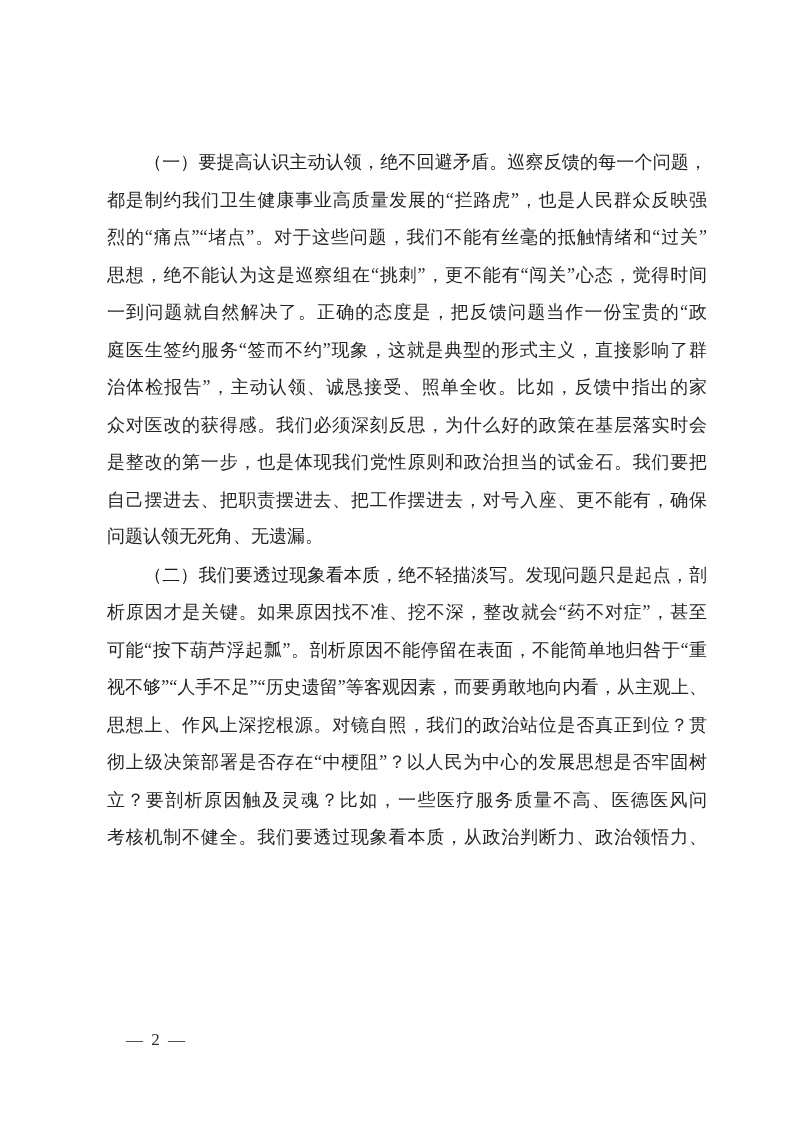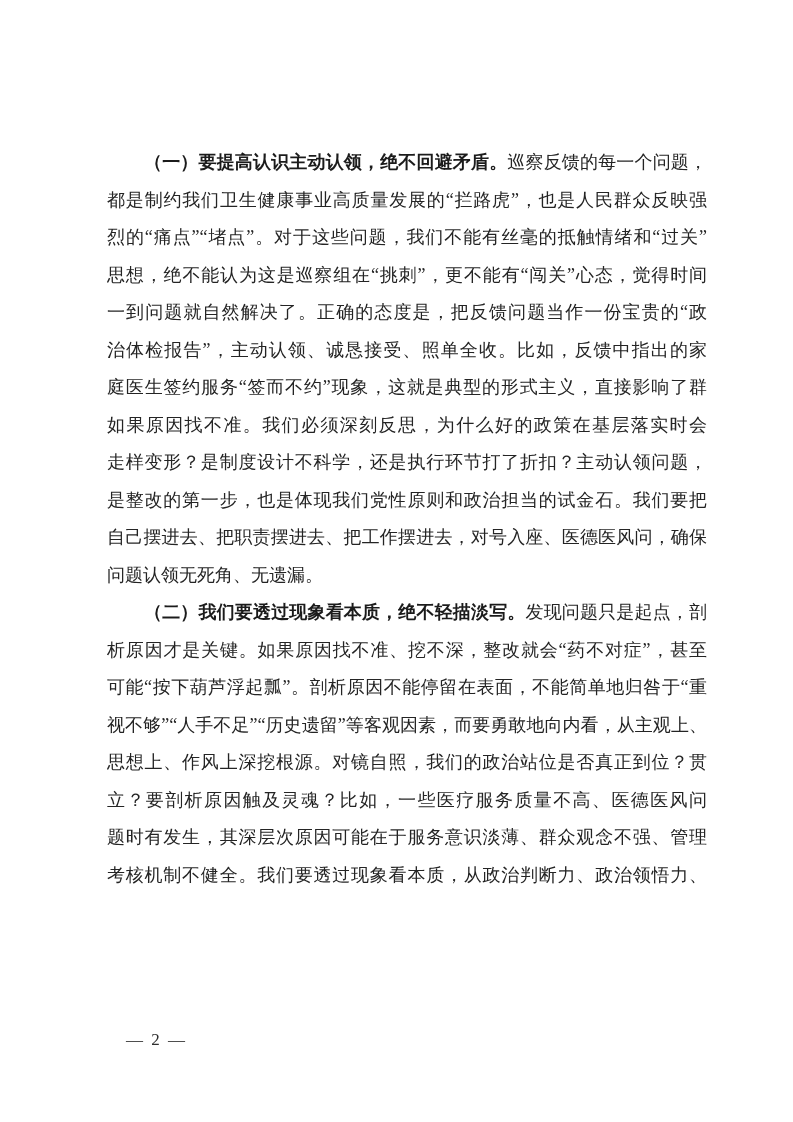--- a/index.html
+++ b/index.html
@@ -30,23 +30,24 @@
     text-align-last: justify;
     overflow: hidden;
     white-space: nowrap;
   }
   .line.indent {
     text-indent: 37px;
   }
   .line.short {
     text-align-last: left;
     white-space: normal;
+    font-family: Liberation Mono, monospace;
   }
   .lead {
-    font-weight: 700;
+    font-weight: 400;
     color: #1b1b1b;
   }
   .page-number {
     position: absolute;
     left: 126px;
     top: 1030px;
     font-size: 17px;
     letter-spacing: 2px;
     color: #2e2e2e;
     font-family: "Liberation Serif", serif;
@@ -55,30 +56,29 @@
 </head>
 <body>
 
 <div class="page">
   <div class="body-text" id="doc-body">
       <div class="line indent"><span class="lead">（一）要提高认识主动认领，绝不回避矛盾。</span><span>巡察反馈的每一个问题，</span></div>
       <div class="line"><span>都是制约我们卫生健康事业高质量发展的“拦路虎”，也是人民群众反映强</span></div>
       <div class="line"><span>烈的“痛点”“堵点”。对于这些问题，我们不能有丝毫的抵触情绪和“过关”</span></div>
       <div class="line"><span>思想，绝不能认为这是巡察组在“挑刺”，更不能有“闯关”心态，觉得时间</span></div>
       <div class="line"><span>一到问题就自然解决了。正确的态度是，把反馈问题当作一份宝贵的“政</span></div>
+      <div class="line"><span>庭医生签约服务“签而不约”现象，这就是典型的形式主义，直接影响了群</span></div>
       <div class="line"><span>治体检报告”，主动认领、诚恳接受、照单全收。比如，反馈中指出的家</span></div>
-      <div class="line"><span>庭医生签约服务“签而不约”现象，这就是典型的形式主义，直接影响了群</span></div>
-      <div class="line"><span>如果原因找不准。我们必须深刻反思，为什么好的政策在基层落实时会</span></div>
-      <div class="line"><span>走样变形？是制度设计不科学，还是执行环节打了折扣？主动认领问题，</span></div>
+      <div class="line"><span>众对医改的获得感。我们必须深刻反思，为什么好的政策在基层落实时会</span></div>
       <div class="line"><span>是整改的第一步，也是体现我们党性原则和政治担当的试金石。我们要把</span></div>
-      <div class="line"><span>自己摆进去、把职责摆进去、把工作摆进去，对号入座、医德医风问，确保</span></div>
+      <div class="line"><span>自己摆进去、把职责摆进去、把工作摆进去，对号入座、更不能有，确保</span></div>
       <div class="line short"><span>问题认领无死角、无遗漏。</span></div>
       <div class="line indent"><span class="lead">（二）我们要透过现象看本质，绝不轻描淡写。</span><span>发现问题只是起点，剖</span></div>
       <div class="line"><span>析原因才是关键。如果原因找不准、挖不深，整改就会“药不对症”，甚至</span></div>
       <div class="line"><span>可能“按下葫芦浮起瓢”。剖析原因不能停留在表面，不能简单地归咎于“重</span></div>
       <div class="line"><span>视不够”“人手不足”“历史遗留”等客观因素，而要勇敢地向内看，从主观上、</span></div>
       <div class="line"><span>思想上、作风上深挖根源。对镜自照，我们的政治站位是否真正到位？贯</span></div>
+      <div class="line"><span>彻上级决策部署是否存在“中梗阻”？以人民为中心的发展思想是否牢固树</span></div>
       <div class="line"><span>立？要剖析原因触及灵魂？比如，一些医疗服务质量不高、医德医风问</span></div>
-      <div class="line"><span>题时有发生，其深层次原因可能在于服务意识淡薄、群众观念不强、管理</span></div>
       <div class="line"><span>考核机制不健全。我们要透过现象看本质，从政治判断力、政治领悟力、</span></div>
     </div>
   <div class="page-number">— 2 —</div>
 </div>
 
 </body></html>

